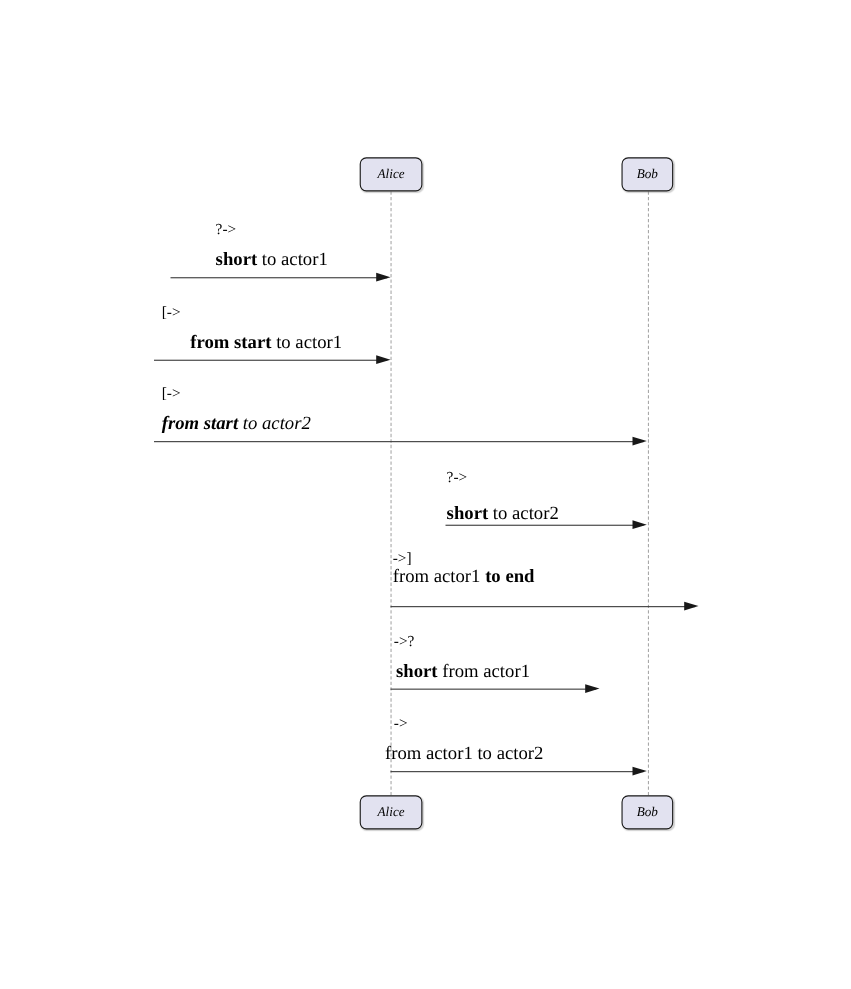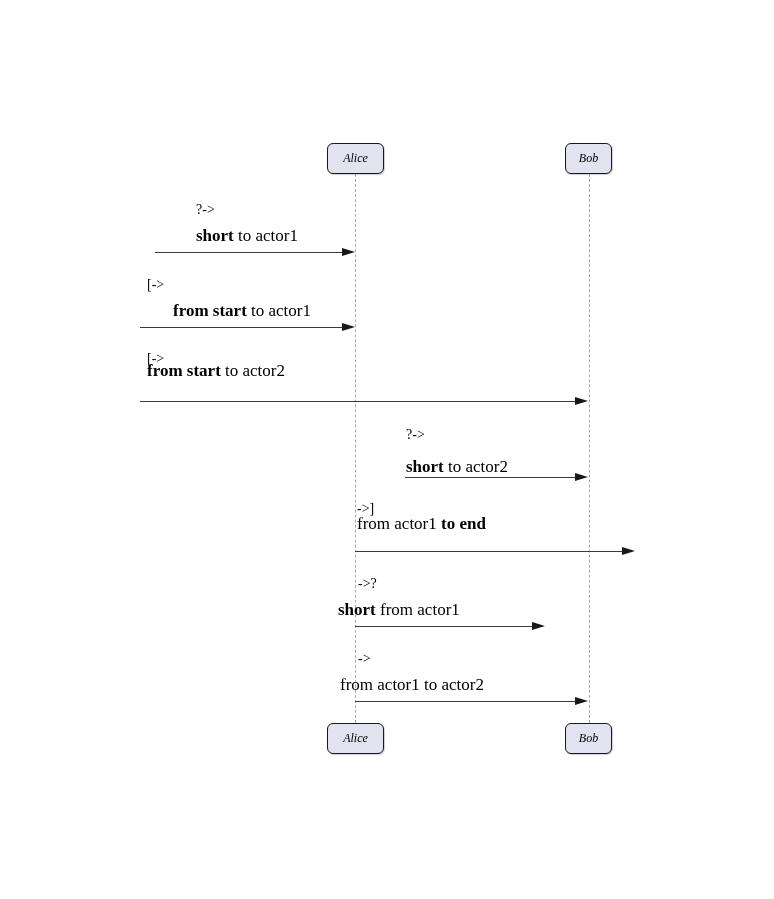--- a/index.html
+++ b/index.html
@@ -85,42 +85,42 @@
         <div class="ahead" style="left: 342px; top: 248px;"></div>
       </div>
       <div class="msg">
         <div class="prefix" style="left: 147px; top: 277px;">[-&gt;</div>
         <div class="label" style="left: 151px; top: 301px; margin-left: 22px;"><span class="b">from start </span><span>to actor1</span></div>
         <div class="aline" style="left: 140px; top: 327px; width: 212px;"></div>
         <div class="ahead" style="left: 342px; top: 323px;"></div>
       </div>
       <div class="msg">
         <div class="prefix" style="left: 147px; top: 351px;">[-&gt;</div>
-        <div class="label" style="left: 147px; top: 361px;"><span class="b">from start </span><span>to actor2</span></div>
+        <div class="label" style="left: 147px; top: 375px; font-style: italic;"><span class="b">from start </span><span>to actor2</span></div>
         <div class="aline" style="left: 140px; top: 401px; width: 445px;"></div>
         <div class="ahead" style="left: 575px; top: 397px;"></div>
       </div>
       <div class="msg">
         <div class="prefix" style="left: 406px; top: 427px;">?-&gt;</div>
         <div class="label" style="left: 406px; top: 457px;"><span class="b">short </span><span>to actor2</span></div>
         <div class="aline" style="left: 405px; top: 477px; width: 180px;"></div>
         <div class="ahead" style="left: 575px; top: 473px;"></div>
       </div>
       <div class="msg">
         <div class="prefix" style="left: 357px; top: 501px;">-&gt;]</div>
         <div class="label" style="left: 357px; top: 514px;"><span>from actor1 </span><span class="b">to end</span></div>
         <div class="aline" style="left: 355px; top: 551px; width: 277px;"></div>
         <div class="ahead" style="left: 622px; top: 547px;"></div>
       </div>
       <div class="msg">
         <div class="prefix" style="left: 358px; top: 576px;">-&gt;?</div>
-        <div class="label" style="left: 338px; top: 600px;"><span class="b">short </span><span>from actor1</span></div>
+        <div class="label" style="left: 360px; top: 600px;"><span class="b">short </span><span>from actor1</span></div>
         <div class="aline" style="left: 355px; top: 626px; width: 187px;"></div>
         <div class="ahead" style="left: 532px; top: 622px;"></div>
       </div>
       <div class="msg">
         <div class="prefix" style="left: 358px; top: 651px;">-&gt;</div>
-        <div class="label" style="left: 340px; top: 675px;"><span>from actor1 to actor2</span></div>
+        <div class="label" style="left: 350px; top: 675px;"><span>from actor1 to actor2</span></div>
         <div class="aline" style="left: 355px; top: 701px; width: 230px;"></div>
         <div class="ahead" style="left: 575px; top: 697px;"></div>
       </div>
     </div>
 </div>
 
 </body></html>

